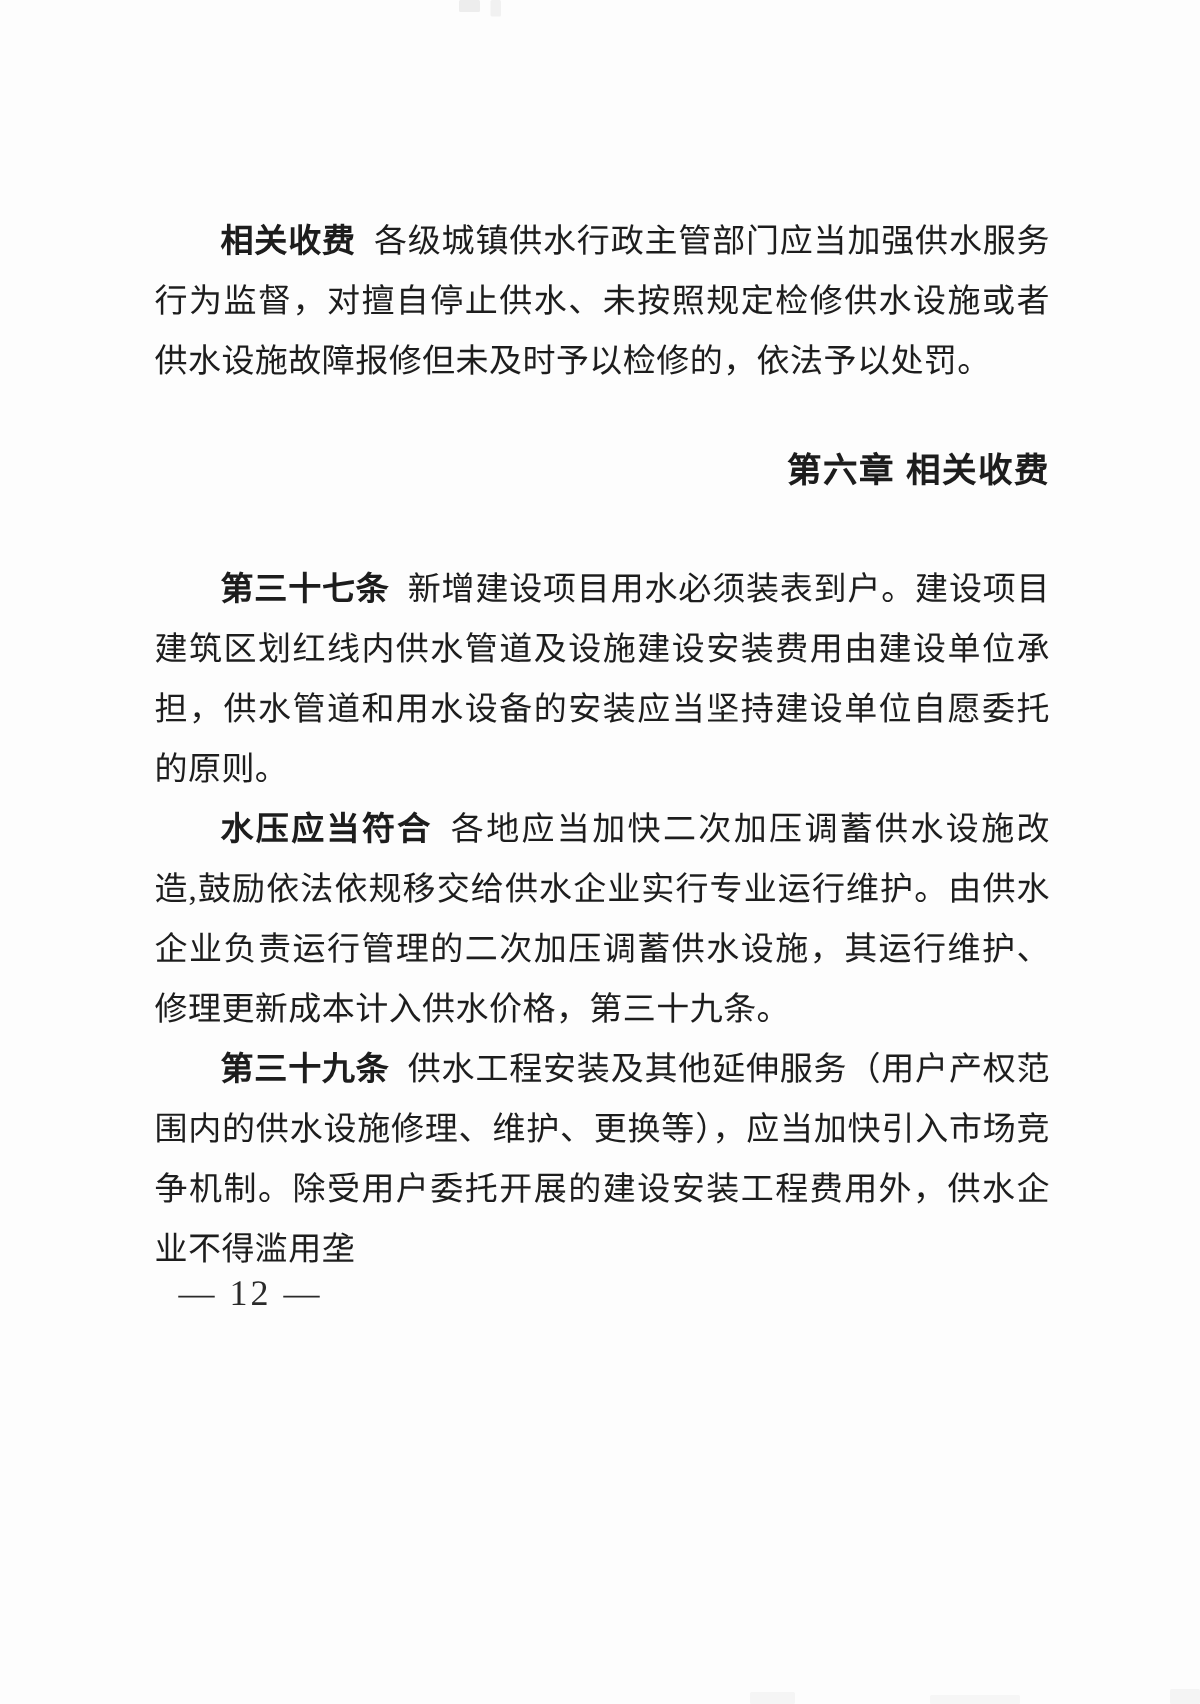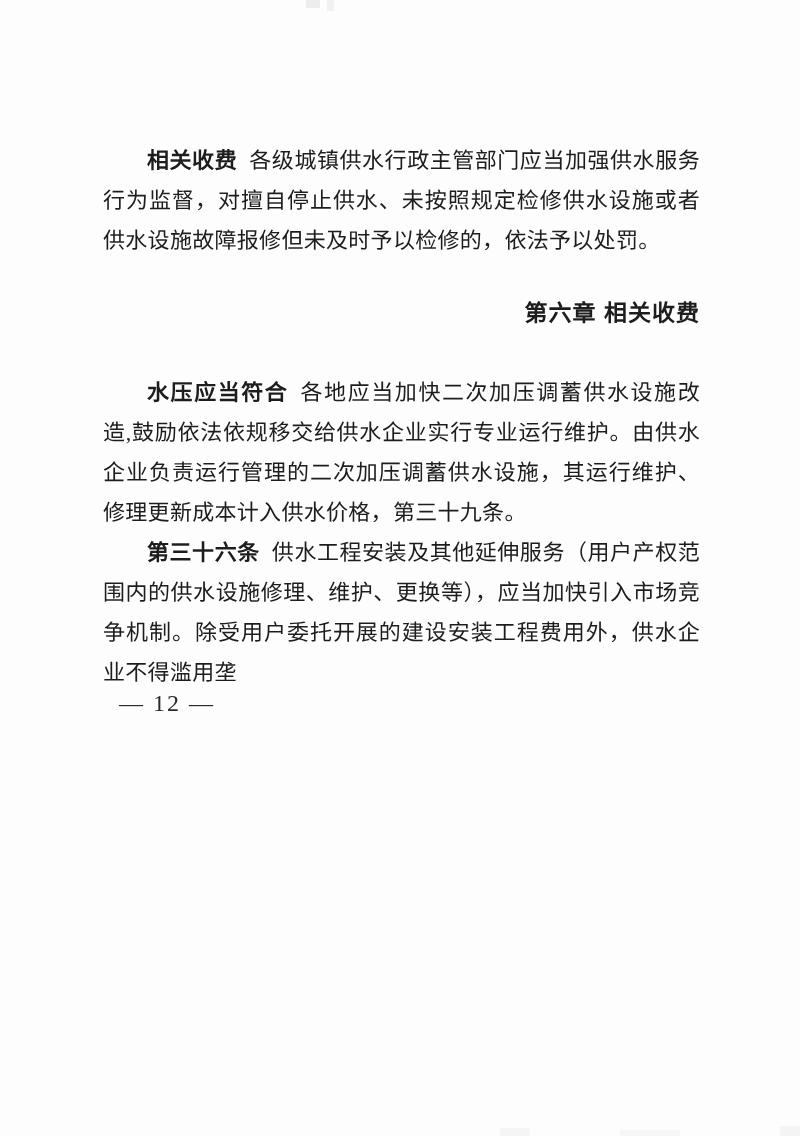--- a/index.html
+++ b/index.html
@@ -75,20 +75,21 @@
 <div class="artifact a5"></div>
 
 <div class="doc">
 
 
 
   <p class="para"><span class="article-label">相关收费</span><span>各级城镇供水行政主管部门应当加强供水服务行为监督，对擅自停止供水、未按照规定检修供水设施或者供水设施故障报修但未及时予以检修的，依法予以处罚。</span></p>
 
   <h2 class="chapter-heading">第六章 相关收费</h2>
 
+  <p class="para"><span class="article-label">第三十七条</span><span>新增建设项目用水必须装表到户。建设项目建筑区划红线内供水管道及设施建设安装费用由建设单位承担，供水管道和用水设备的安装应当坚持建设单位自愿委托的原则。</span></p>
 
   <p class="para"><span class="article-label">水压应当符合</span><span>各地应当加快二次加压调蓄供水设施改造,鼓励依法依规移交给供水企业实行专业运行维护。由供水企业负责运行管理的二次加压调蓄供水设施，其运行维护、修理更新成本计入供水价格，第三十九条。</span></p>
 
-  <p class="para"><span class="article-label">第三十六条</span><span>供水工程安装及其他延伸服务（用户产权范围内的供水设施修理、维护、更换等），应当加快引入市场竞争机制。除受用户委托开展的建设安装工程费用外，供水企业不得滥用垄</span></p>
+  <p class="para"><span class="article-label">第三十九条</span><span>供水工程安装及其他延伸服务（用户产权范围内的供水设施修理、维护、更换等），应当加快引入市场竞争机制。除受用户委托开展的建设安装工程费用外，供水企业不得滥用垄</span></p>
 
   <div class="page-number">— 12 —</div>
 
 </div>
 
 </body></html>

